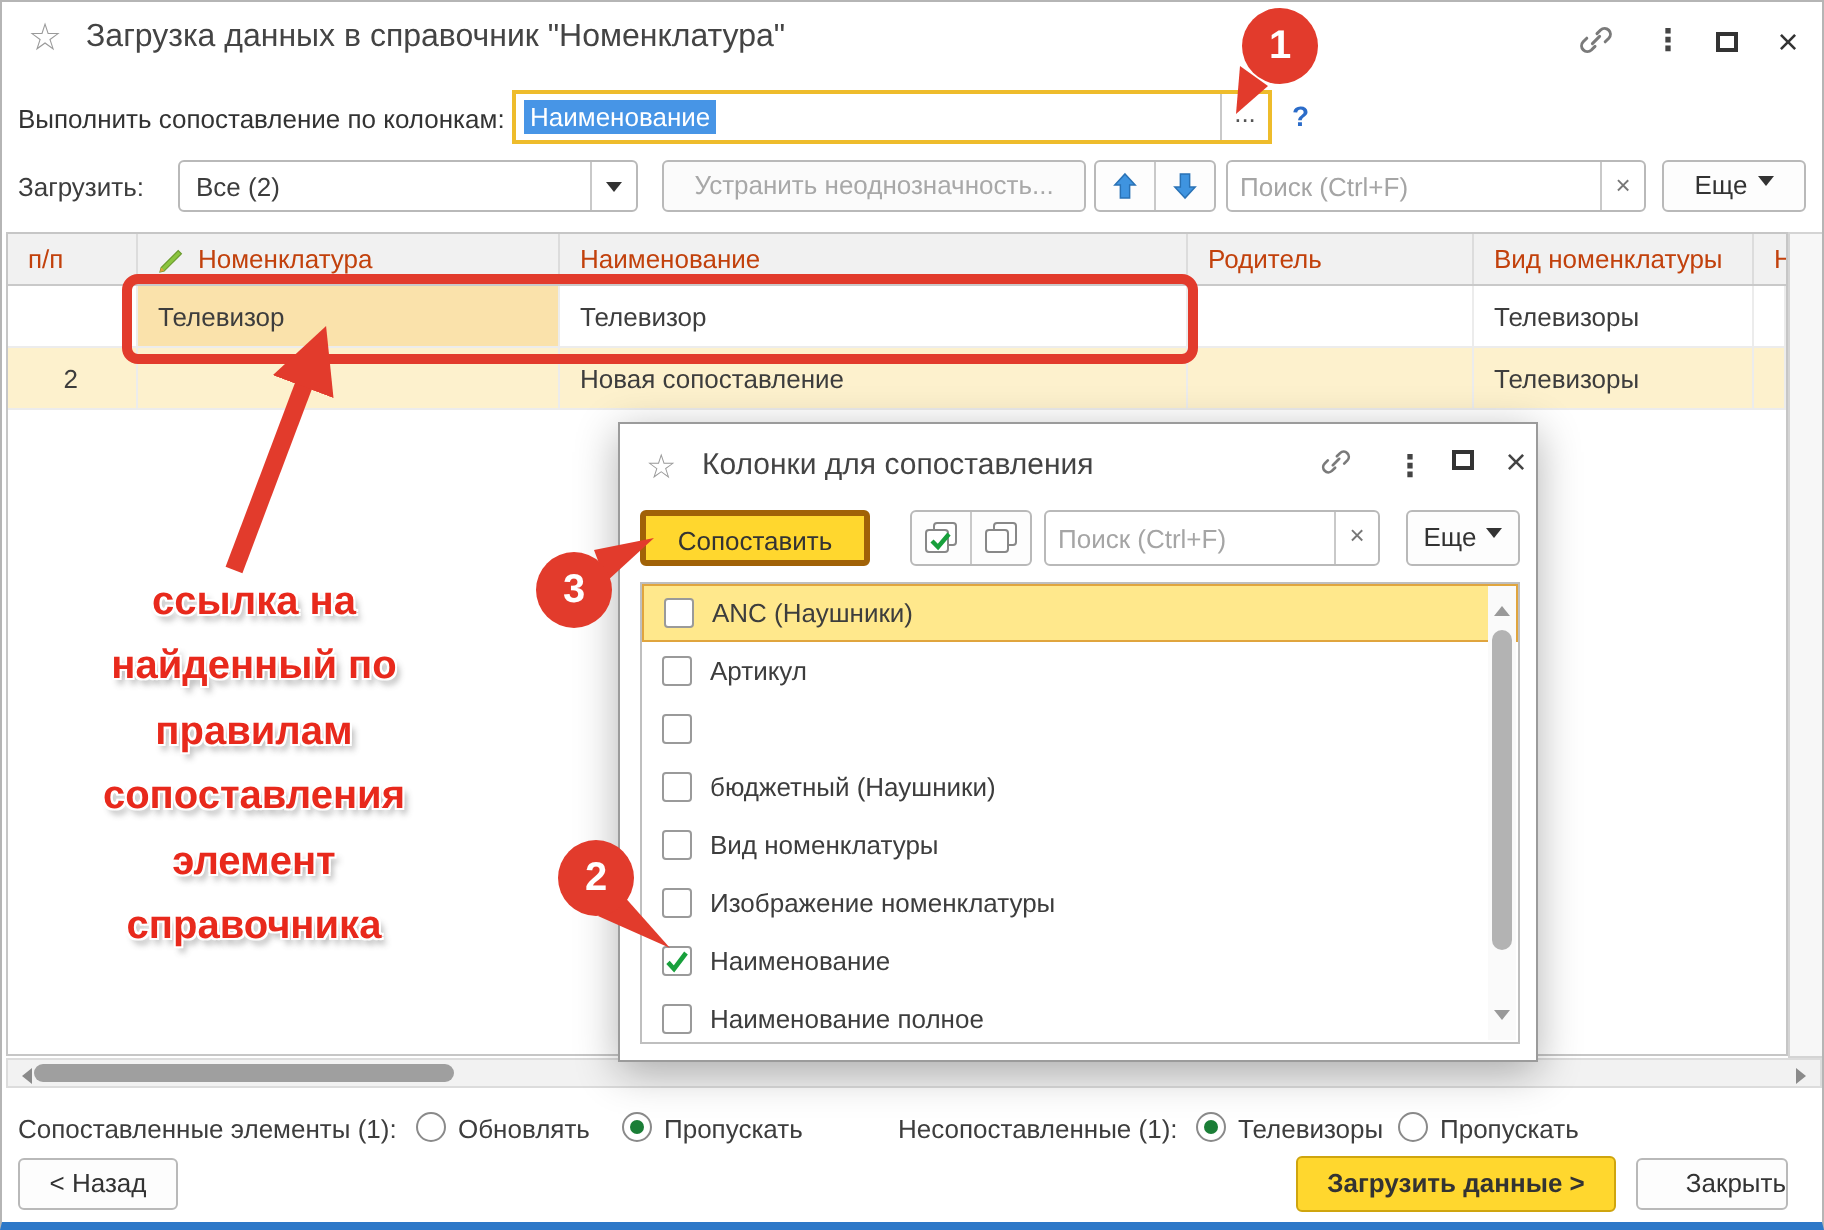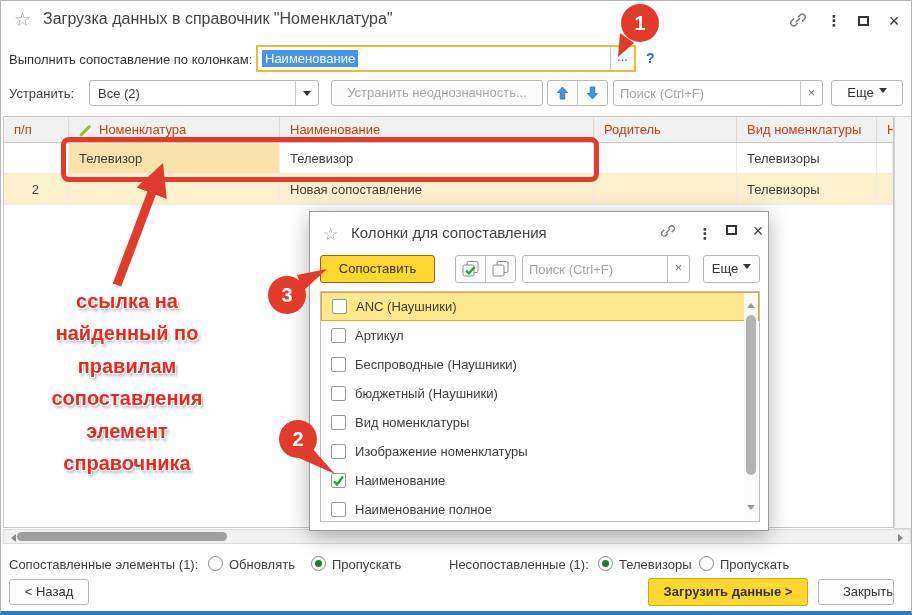--- a/index.html
+++ b/index.html
@@ -70,21 +70,21 @@
     text-shadow:-1px -1px 0 #fff,1px -1px 0 #fff,-1px 1px 0 #fff,1px 1px 0 #fff,2px 3px 3px rgba(80,80,80,.45); }
   .anno-arrow { position:absolute; left:88px; top:150px; z-index:6; pointer-events:none; }
   .balloon { position:absolute; width:38px; height:38px; background:#e23b2c; border-radius:50%; color:#fff; font-size:20px; font-weight:bold; display:flex; align-items:center; justify-content:center; z-index:30; }
   .tail { position:absolute; z-index:29; pointer-events:none; }
 
   
   .modal { position:absolute; left:308px; top:210px; width:460px; height:320px; background:#fff; border:1px solid #9b9b9b; box-shadow:0 5px 20px rgba(0,0,0,.3); z-index:10; }
   .m-star { position:absolute; left:13px; top:12px; font-size:17px; color:#9a9a9a; }
   .m-title { position:absolute; left:41px; top:12px; font-size:15px; color:#444; }
   .m-ico { position:absolute; top:12px; width:20px; height:18px; text-align:center; color:#444; cursor:pointer; }
-  .btn-map { position:absolute; left:10px; top:43px; width:115px; height:28px; background:#ffd72e; border:1px solid #a16207; border-radius:3px; line-height:26px; text-align:center; color:#333; cursor:pointer; }
+  .btn-map { position:absolute; left:10px; top:43px; width:115px; height:28px; background:#ffd72e; border:3px solid #a16207; border-radius:3px; line-height:26px; text-align:center; color:#333; cursor:pointer; }
   .chk-btns { position:absolute; left:145px; top:43px; width:61px; height:28px; border:1px solid #b9b9b9; border-radius:3px; background:#fdfdfd; display:flex; }
   .chk-half { width:50%; display:flex; align-items:center; justify-content:center; cursor:pointer; }
   .chk-half:first-child { border-right:1px solid #c9c9c9; }
   .search-modal { left:212px; top:43px; width:168px; height:28px; }
   .btn-more-modal { position:absolute; left:393px; top:43px; width:57px; height:28px; line-height:26px; }
   .m-list { position:absolute; left:10px; top:79px; width:440px; height:231px; border:1px solid #bfbfbf; background:#fff; }
   .m-item { position:relative; height:29px; display:flex; align-items:center; padding-left:10px; cursor:pointer; }
   .m-item.hl { background:#ffe88c; border:1px solid #e0a53e; }
   .cb { width:15px; height:15px; background:#fff; border:1px solid #9a9a9a; border-radius:2px; margin-right:9px; flex:none; display:flex; align-items:center; justify-content:center; }
   .m-scroll { position:absolute; right:1px; top:1px; width:14px; height:227px; background:#fafafa; }
@@ -122,21 +122,21 @@
     <span class="tb-ico ico-close" style="left:882px">×</span>
   </div>
 
   <span class="map-label">Выполнить сопоставление по колонкам:</span>
   <div class="map-field">
     <span class="map-sel">Наименование</span>
     <span class="map-ellipsis">...</span>
   </div>
   <span class="help-q">?</span>
 
-  <span class="show-label">Устранить:</span>
+  <span class="show-label">Загрузить:</span>
   <div class="combo">
     <span class="combo-val">Все (2)</span>
     <span class="combo-btn"><span class="caret"></span></span>
   </div>
   <div class="btn btn-disamb">Устранить неоднозначность...</div>
   <div class="updown">
     <span class="ud-half">
       <svg width="13" height="14" viewBox="0 0 14 15">
           <path d="M7 1l5.5 6H9.5v7h-5V7H1.5z" fill="#3f94e0" stroke="#2a72b5" stroke-width="0.8"></path>
         </svg>
@@ -250,21 +250,20 @@
       <div class="m-item hl">
         <span class="cb"></span>
         <span>ANC (Наушники)</span>
       </div>
       <div class="m-item">
         <span class="cb"></span>
         <span>Артикул</span>
       </div>
       <div class="m-item">
         <span class="cb"></span>
-        <span>Беспроводные (Наушники)</span>
       </div>
       <div class="m-item">
         <span class="cb"></span>
         <span>бюджетный (Наушники)</span>
       </div>
       <div class="m-item">
         <span class="cb"></span>
         <span>Вид номенклатуры</span>
       </div>
       <div class="m-item">

